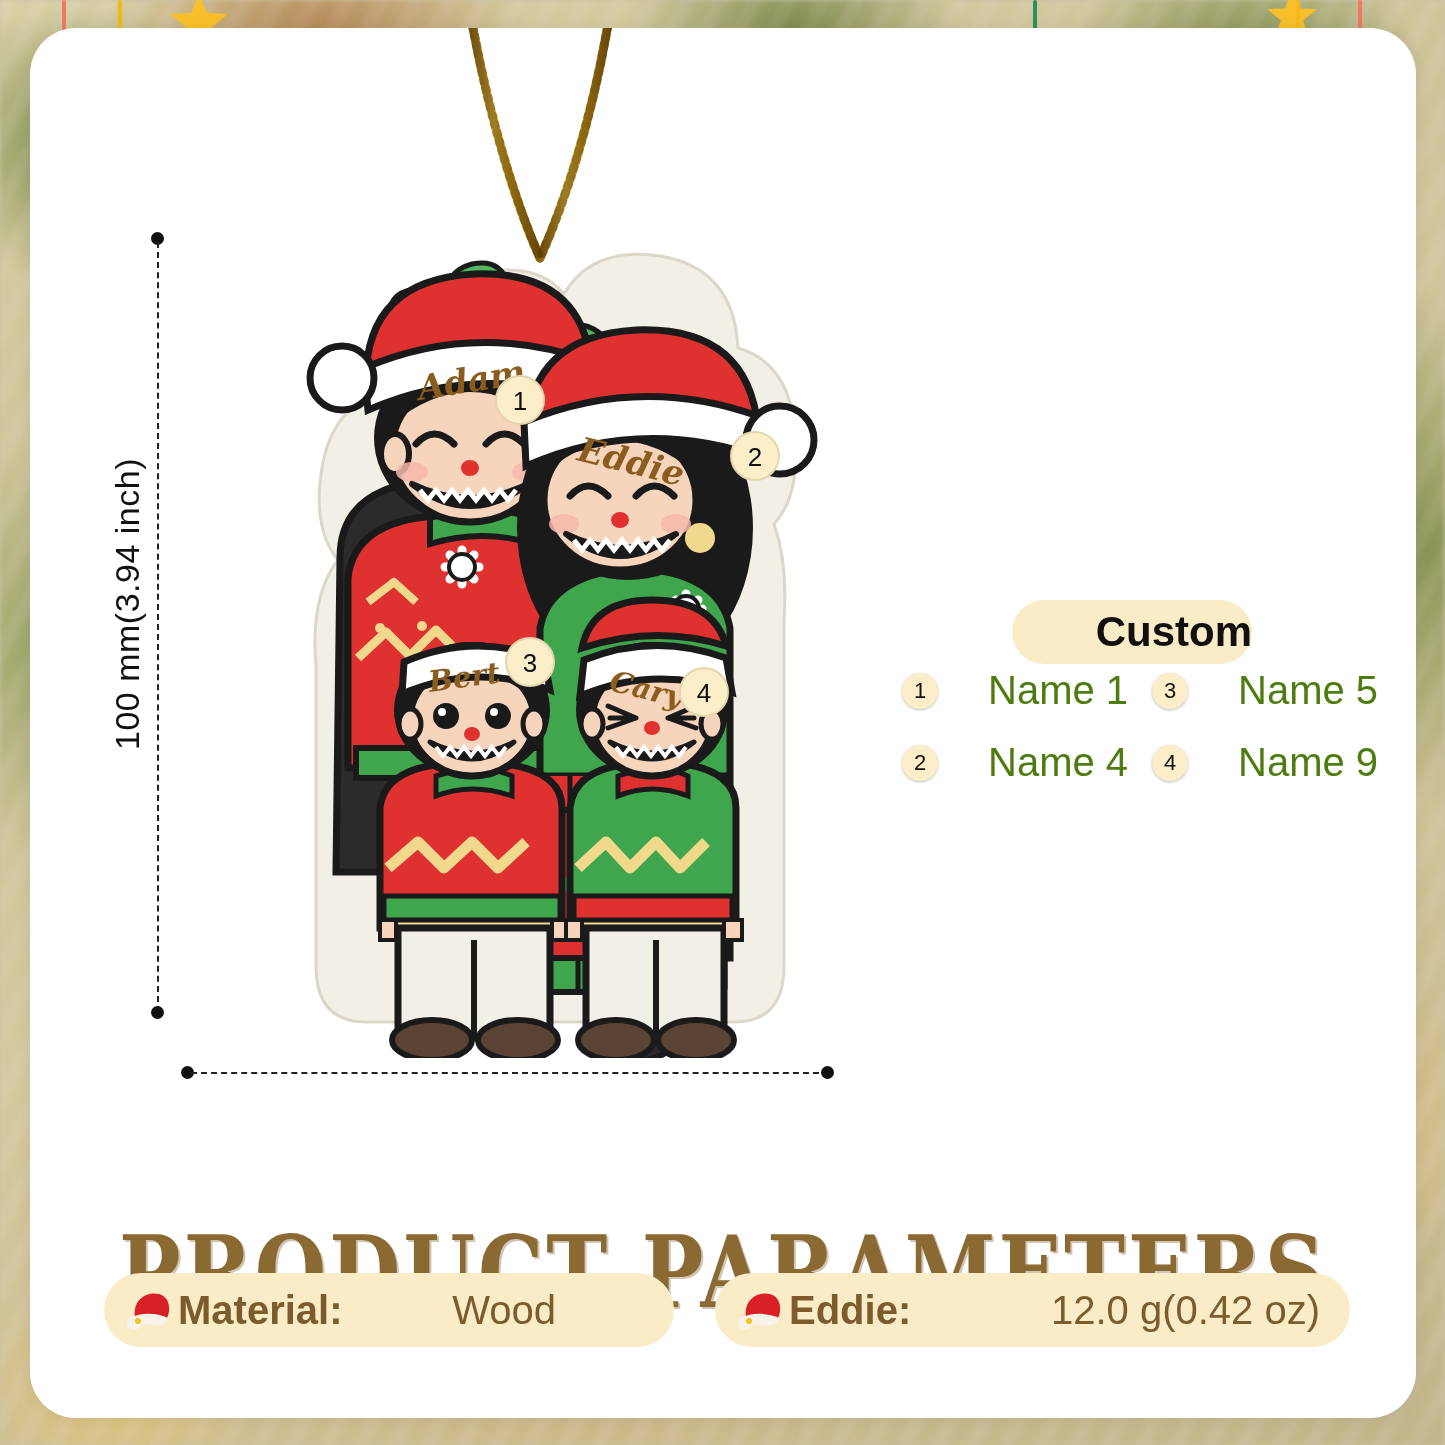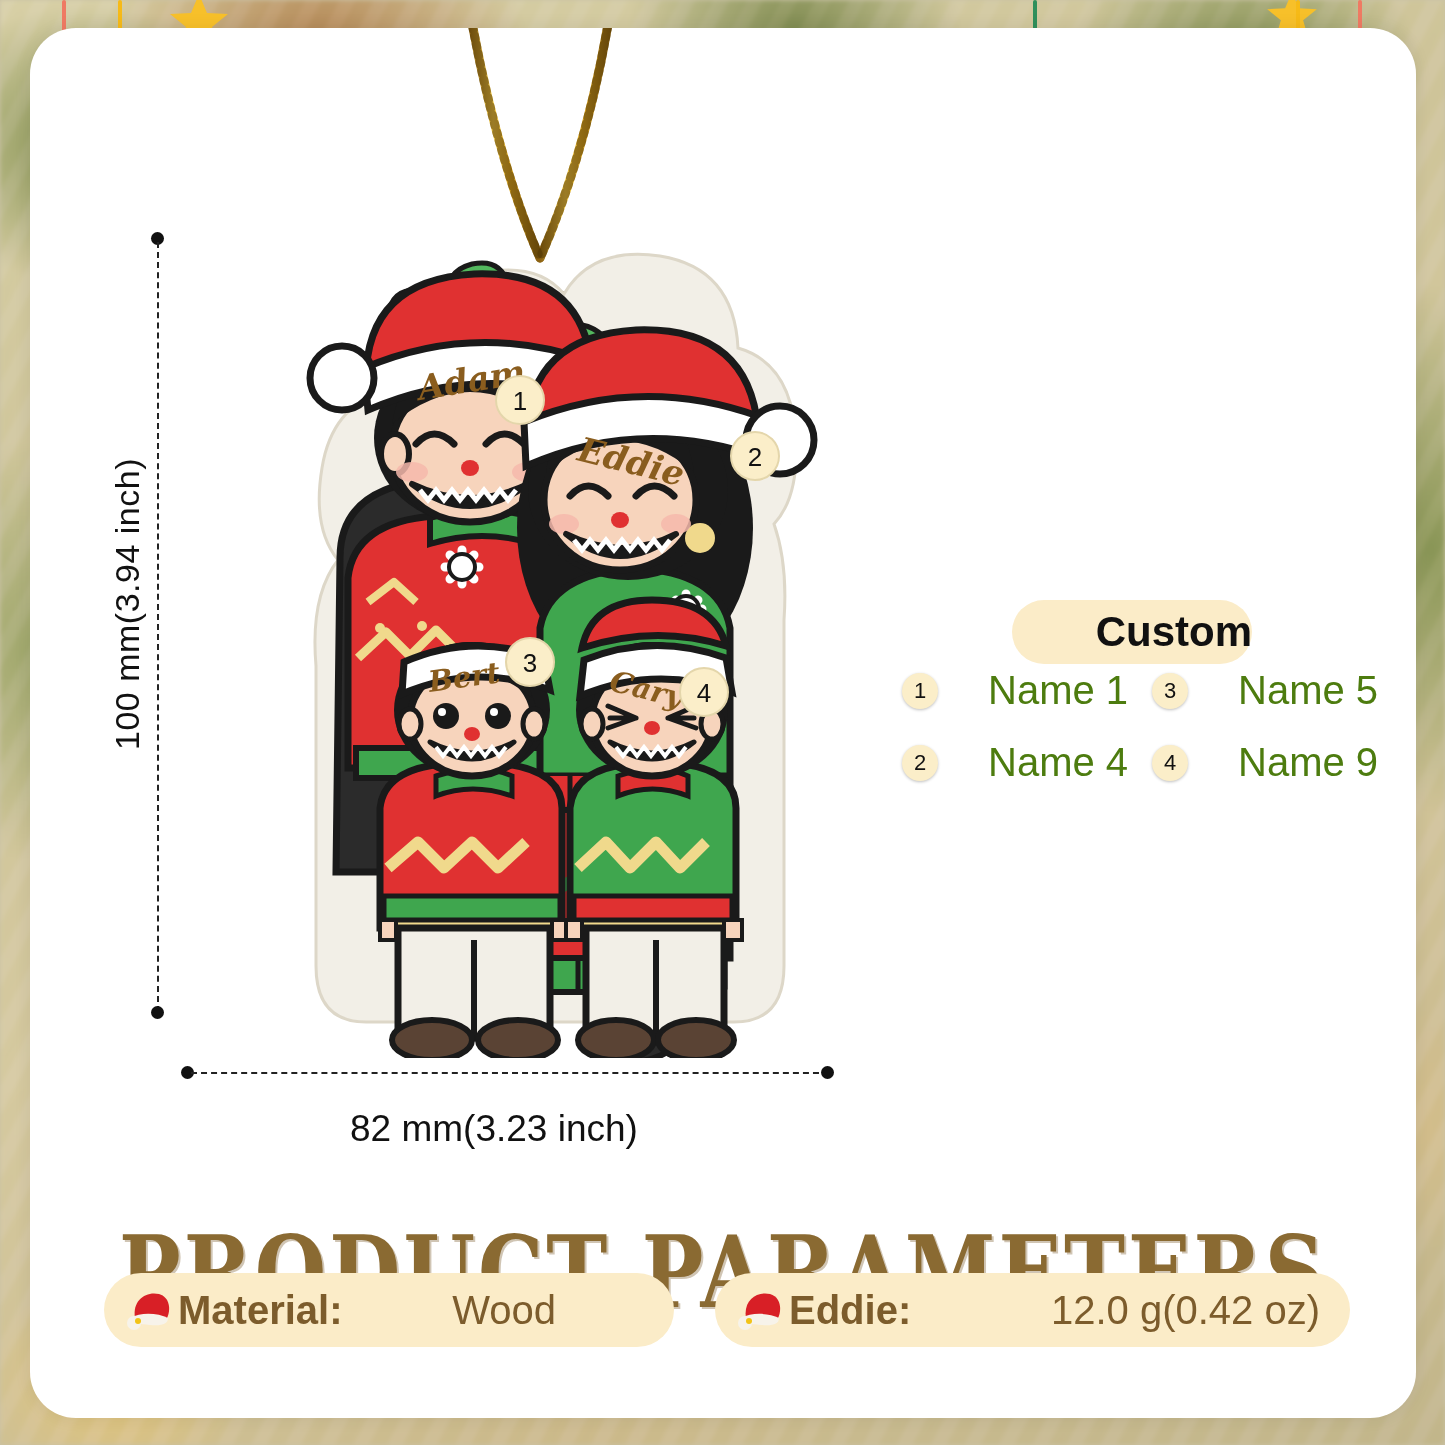--- a/index.html
+++ b/index.html
@@ -384,21 +384,20 @@
   </div>
 
   <div class="dimdot" style="left:121px;top:204px;"></div>
   <div class="dimline-v" style="left:127px;top:214px;height:770px;"></div>
   <div class="dimdot" style="left:121px;top:978px;"></div>
   <div class="dim-label-v" style="left:78px;top:430px;">100 mm(3.94 inch)</div>
 
   <div class="dimdot" style="left:151px;top:1038px;"></div>
   <div class="dimline-h" style="left:161px;top:1044px;width:638px;"></div>
   <div class="dimdot" style="left:791px;top:1038px;"></div>
-  <div class="dim-label-h" style="left:320px;top:1080px;">82 mm(3.23 inch)</div>
 
   <div id="custom-pill">
     <span>Custom</span>
   </div>
 
   <div class="name-row" style="left:872px;top:640px;">
     <div class="badge">1</div>
     <div class="txt">Name 1</div>
   </div>
   <div class="name-row" style="left:872px;top:712px;">

